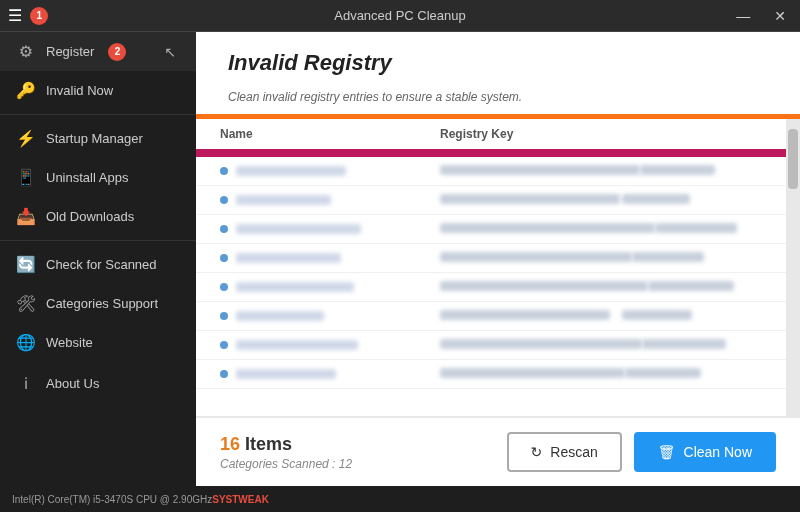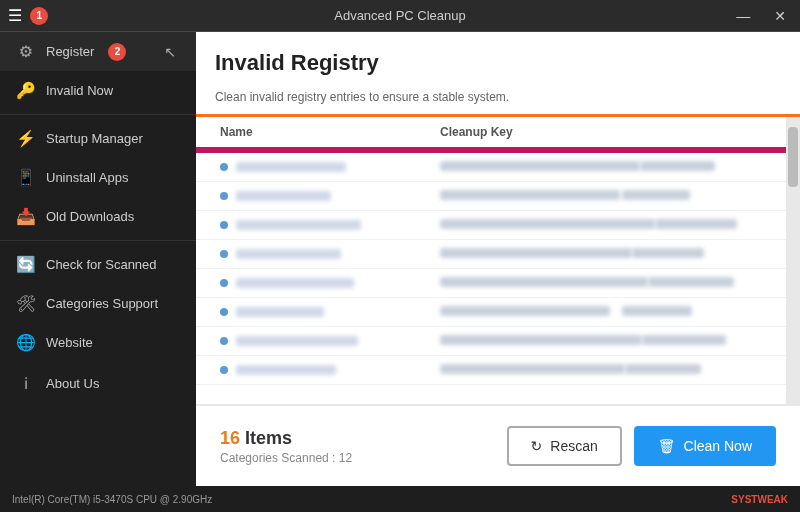--- a/index.html
+++ b/index.html
@@ -127,42 +127,43 @@
     
     .content-area {
       flex: 1;
       background: #f5f5f5;
       display: flex;
       flex-direction: column;
       overflow: hidden;
     }
 
     .content-header {
-      padding: 18px 19px 10px;
+      padding: 18px 32px 10px;
       background: #fff;
-      border-bottom: 3px solid #f97316;
+      border-bottom: 5px solid #f97316;
+      font-style: italic;
     }
     .content-title {
       font-size: 22px;
       font-weight: 600;
       color: #222;
     }
     .content-subtitle {
       font-size: 12px;
       color: #666;
       margin-top: 14px;
     }
 
     
     .table-header {
       display: grid;
       grid-template-columns: 220px 1fr 140px 14px;
       padding: 8px 24px 8px 24px;
       background: #fff;
-      border-bottom: 6px solid #be185d;
+      border-bottom: 8px solid #be185d;
       font-size: 12px;
       color: #555;
       font-weight: 600;
     }
     .table-body {
       flex: 1;
       overflow-y: auto;
       background: #fff;
       position: relative;
     }
@@ -219,37 +220,38 @@
       border-radius: 4px;
       position: absolute;
       top: 10px;
       left: 2px;
       height: 60px;
     }
 
     
     .content-footer {
       background: #fff;
-      padding: 20px 24px;
+      padding: 14px 24px;
       display: flex;
       align-items: center;
       justify-content: space-between;
       border-top: 2px solid #e8e8e8;
     }
     .footer-left .items-count {
       font-size: 18px;
       font-weight: bold;
     }
     .footer-left .items-count span {
       color: #e67e22;
     }
     .footer-left .categories {
       font-size: 12px;
       color: #888;
       margin-top: 2px;
+      font-style: italic;
     }
     .footer-buttons {
       display: flex;
       gap: 12px;
     }
     .btn-rescan {
       padding: 10px 22px;
       border: 2px solid #aaa;
       background: #fff;
       border-radius: 4px;
@@ -272,21 +274,20 @@
       align-items: center;
       gap: 8px;
     }
 
     
     .status-bar {
       height: 26px;
       background: #1e1e1e;
       display: flex;
       align-items: center;
-      justify-content: space-between;
       padding: 0 12px;
       font-size: 10px;
       color: #999;
     }
     .systweak-logo {
       color: #ccc;
       font-size: 10px;
       font-weight: bold;
     }
     .systweak-logo span {
@@ -368,21 +369,21 @@
   <div class="content-area">
     <div class="content-header">
       <div class="content-title">Invalid Registry</div>
       <div class="content-subtitle">Clean invalid registry entries to ensure a stable system.</div>
     </div>
 
     <div style="display:flex; flex:1; overflow:hidden;">
       <div style="flex:1; display:flex; flex-direction:column; overflow:hidden;">
         <div class="table-header">
           <span>Name</span>
-          <span>Cleanup Key</span>
+          <span>Registry Key</span>
         </div>
         <div class="table-body">
 
           <div class="table-row">
             <div class="row-name">
               <span class="row-indicator"></span>
               <span class="blurred-text" style="width:110px;"></span>
             </div>
             <div><span class="blurred-text-sm" style="width:200px;"></span></div>
             <div><span class="blurred-text-sm" style="width:75px;"></span></div>

